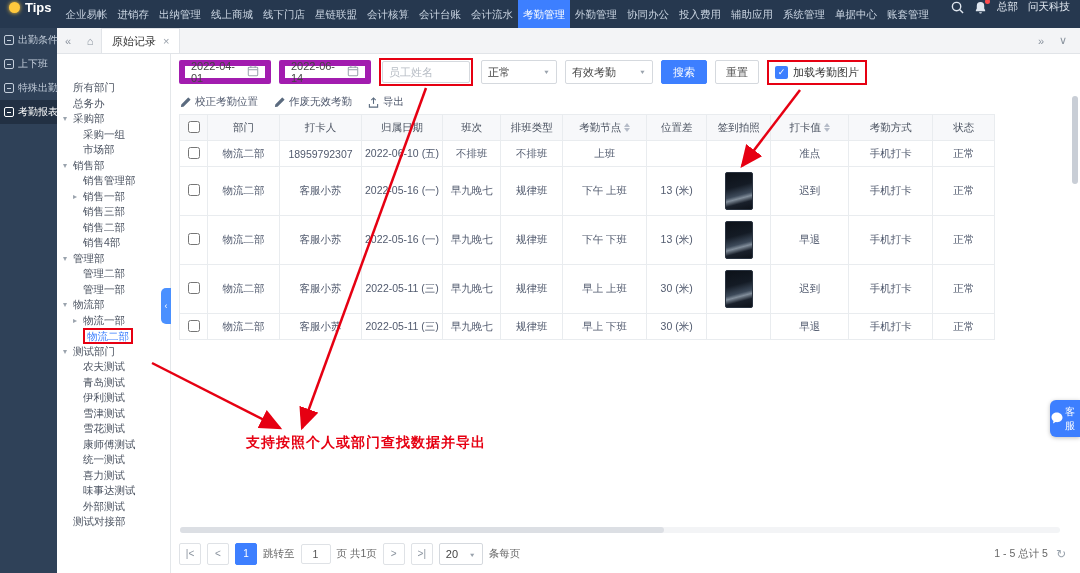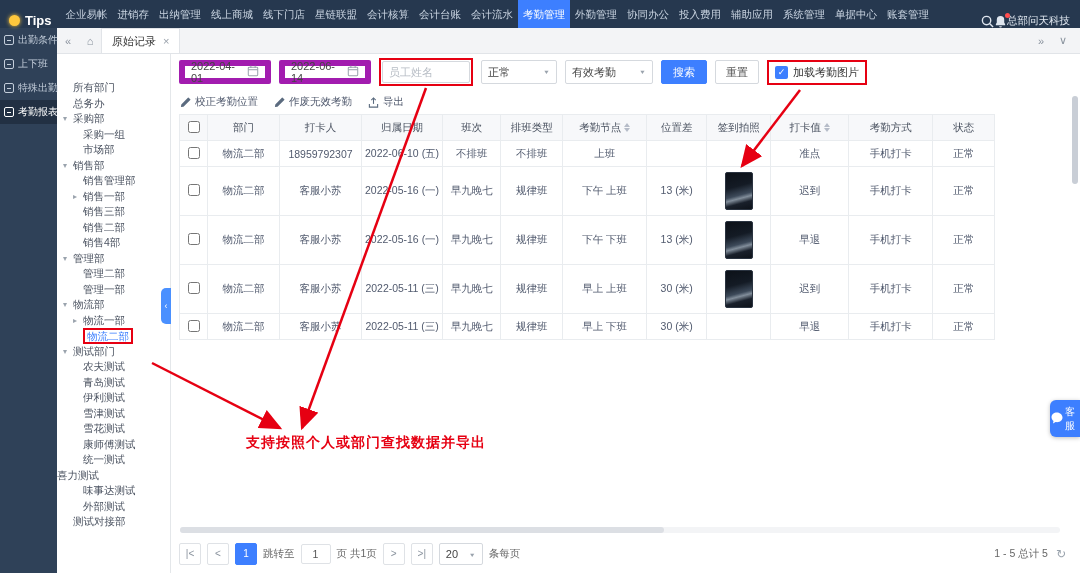--- a/index.html
+++ b/index.html
@@ -1,26 +1,26 @@
 <!DOCTYPE html>
 <html><head>
 <meta charset="utf-8">
 <style>
   *{box-sizing:border-box;margin:0;padding:0}
   html,body{width:1080px;height:573px;overflow:hidden}
   body{position:relative;font-family:"Liberation Sans","DejaVu Sans",sans-serif;font-size:12px;color:#333;background:#fff}
 
   
-  .topbar{position:absolute;top:0;left:0;right:0;height:28px;background:#26384f;display:flex;align-items:flex-end;color:#dfe6ef;z-index:10}
+  .topbar{position:absolute;top:0;left:0;right:0;height:28px;background:#26384f;display:flex;align-items:flex-start;color:#dfe6ef;z-index:10}
   .logo{display:flex;align-items:center;gap:5px;padding:0 9px;font-weight:bold;color:#fff;font-size:13px}
   .bulb{width:11px;height:11px;border-radius:50%;background:#ffc83d;box-shadow:0 0 4px #ffc83d;display:inline-block}
   .menu{display:flex;height:100%;align-items:stretch;overflow:hidden}
   .menu-item{padding:0 5px;line-height:28px;font-size:10.5px;color:#c9d4e1;cursor:pointer;white-space:nowrap}
   .menu-item.active{background:#3d7fff;color:#fff}
-  .topbar-right{margin-left:auto;display:flex;align-items:center;padding-right:10px;font-size:10.5px;white-space:nowrap}
+  .topbar-right{margin-left:auto;display:flex;align-items:center;gap:10px;padding-right:10px;font-size:10.5px;white-space:nowrap}
   .tb-ic{display:inline-flex;align-items:center;position:relative;cursor:pointer;color:#dfe6ef}
   .tb-ic .dot{position:absolute;top:-2px;right:-3px;width:5px;height:5px;border-radius:50%;background:#ff4d4f}
   .tb-link{cursor:pointer}
 
   
   .side-rail{position:absolute;top:28px;left:0;bottom:0;width:57px;background:#2f4158;z-index:9}
   .rail-item{display:flex;align-items:center;gap:4px;height:24px;padding:0 4px;color:#c3cdda;font-size:10px;cursor:pointer;white-space:nowrap}
   .rail-item.active{background:#223043;color:#fff}
   .rail-icon{width:10px;height:10px;border:1px solid currentColor;border-radius:2px;position:relative;flex:0 0 10px}
   .rail-icon::after{content:"";position:absolute;left:2px;right:2px;top:4px;height:1px;background:currentColor}
@@ -252,21 +252,21 @@
       </div>
       <div class="dept-item" style="padding-left: 26px;">
         <span class="dept-lbl">雪花测试</span>
       </div>
       <div class="dept-item" style="padding-left: 26px;">
         <span class="dept-lbl">康师傅测试</span>
       </div>
       <div class="dept-item" style="padding-left: 26px;">
         <span class="dept-lbl">统一测试</span>
       </div>
-      <div class="dept-item" style="">
+      <div class="dept-item" style="padding-left: 26px;">
         <span class="dept-lbl">喜力测试</span>
       </div>
       <div class="dept-item" style="padding-left: 26px;">
         <span class="dept-lbl">味事达测试</span>
       </div>
       <div class="dept-item" style="padding-left: 26px;">
         <span class="dept-lbl">外部测试</span>
       </div>
       <div class="dept-item" style="padding-left: 16px;">
         <span class="dept-lbl">测试对接部</span>

